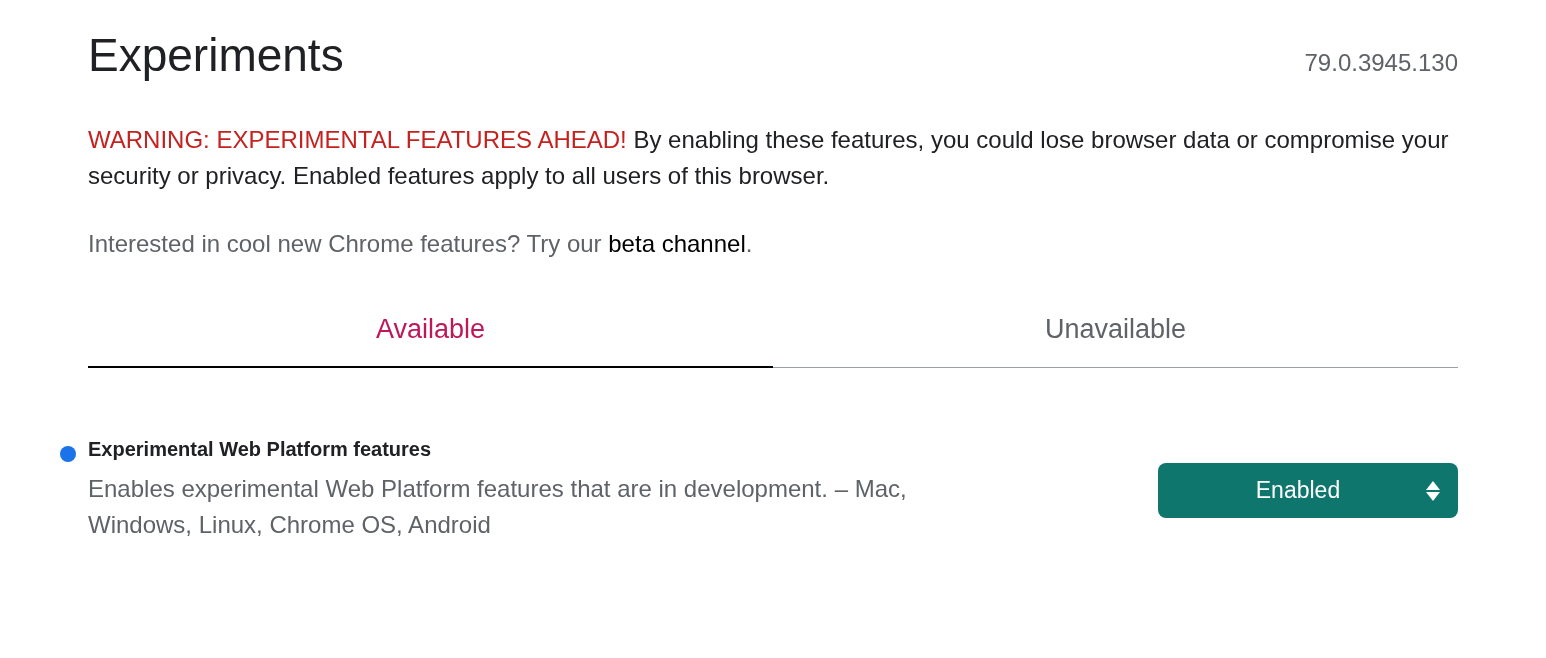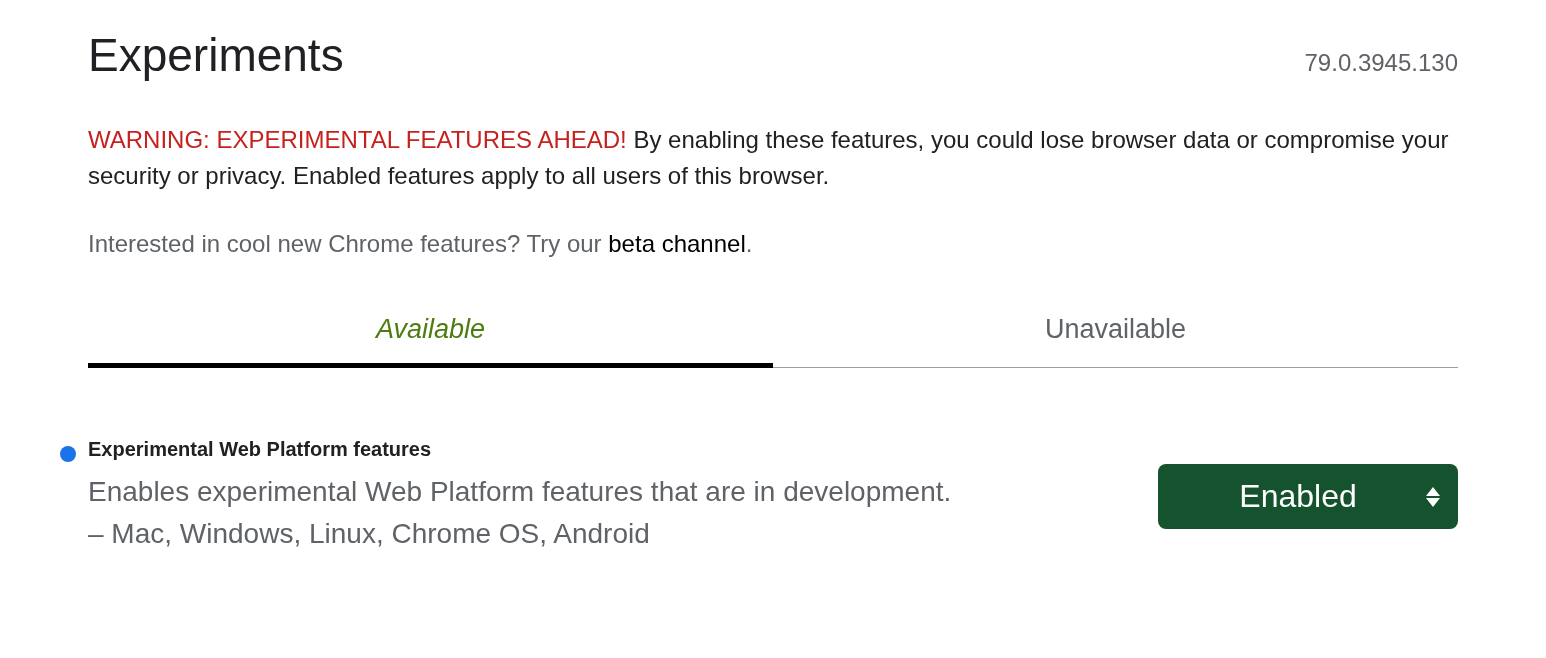--- a/index.html
+++ b/index.html
@@ -54,23 +54,22 @@
     width: 100%;
   }
   .tab {
     flex: 1;
     text-align: center;
     font-size: 27px;
     padding-bottom: 18px;
     cursor: pointer;
   }
   .tab-available {
-    color: #4d7c0f;
-    border-bottom: 5px solid #000000;
-    font-style: italic;
+    color: #be185d;
+    border-bottom: 2px solid #000000;
   }
   .tab-unavailable {
     color: #5f6368;
     border-bottom: 1px solid #9aa0a6;
     padding-bottom: 22px; 
   }
   .flag-row {
     margin-top: 70px;
     display: flex;
     align-items: center;
@@ -91,37 +90,37 @@
     left: -28px;
     top: 8px;
   }
   .flag-title {
     font-size: 20px;
     font-weight: 700;
     color: #202124;
   }
   .flag-desc {
     margin-top: 10px;
-    font-size: 28px;
+    font-size: 24px;
     color: #5f6368;
     line-height: 1.5;
     max-width: 880px;
   }
   .flag-hash {
     margin-top: 10px;
     font-size: 24px;
     color: #5f6368;
     text-decoration: underline;
     cursor: pointer;
     display: inline-block;
   }
   .flag-select {
-    background: #14532d;
+    background: #0f766e;
     color: #fff;
-    font-size: 32px;
+    font-size: 23px;
     border: none;
     border-radius: 8px;
     padding: 14px 60px 14px 40px;
     min-width: 300px;
     text-align: center;
     position: relative;
     cursor: pointer;
   }
   .select-arrows {
     position: absolute;

